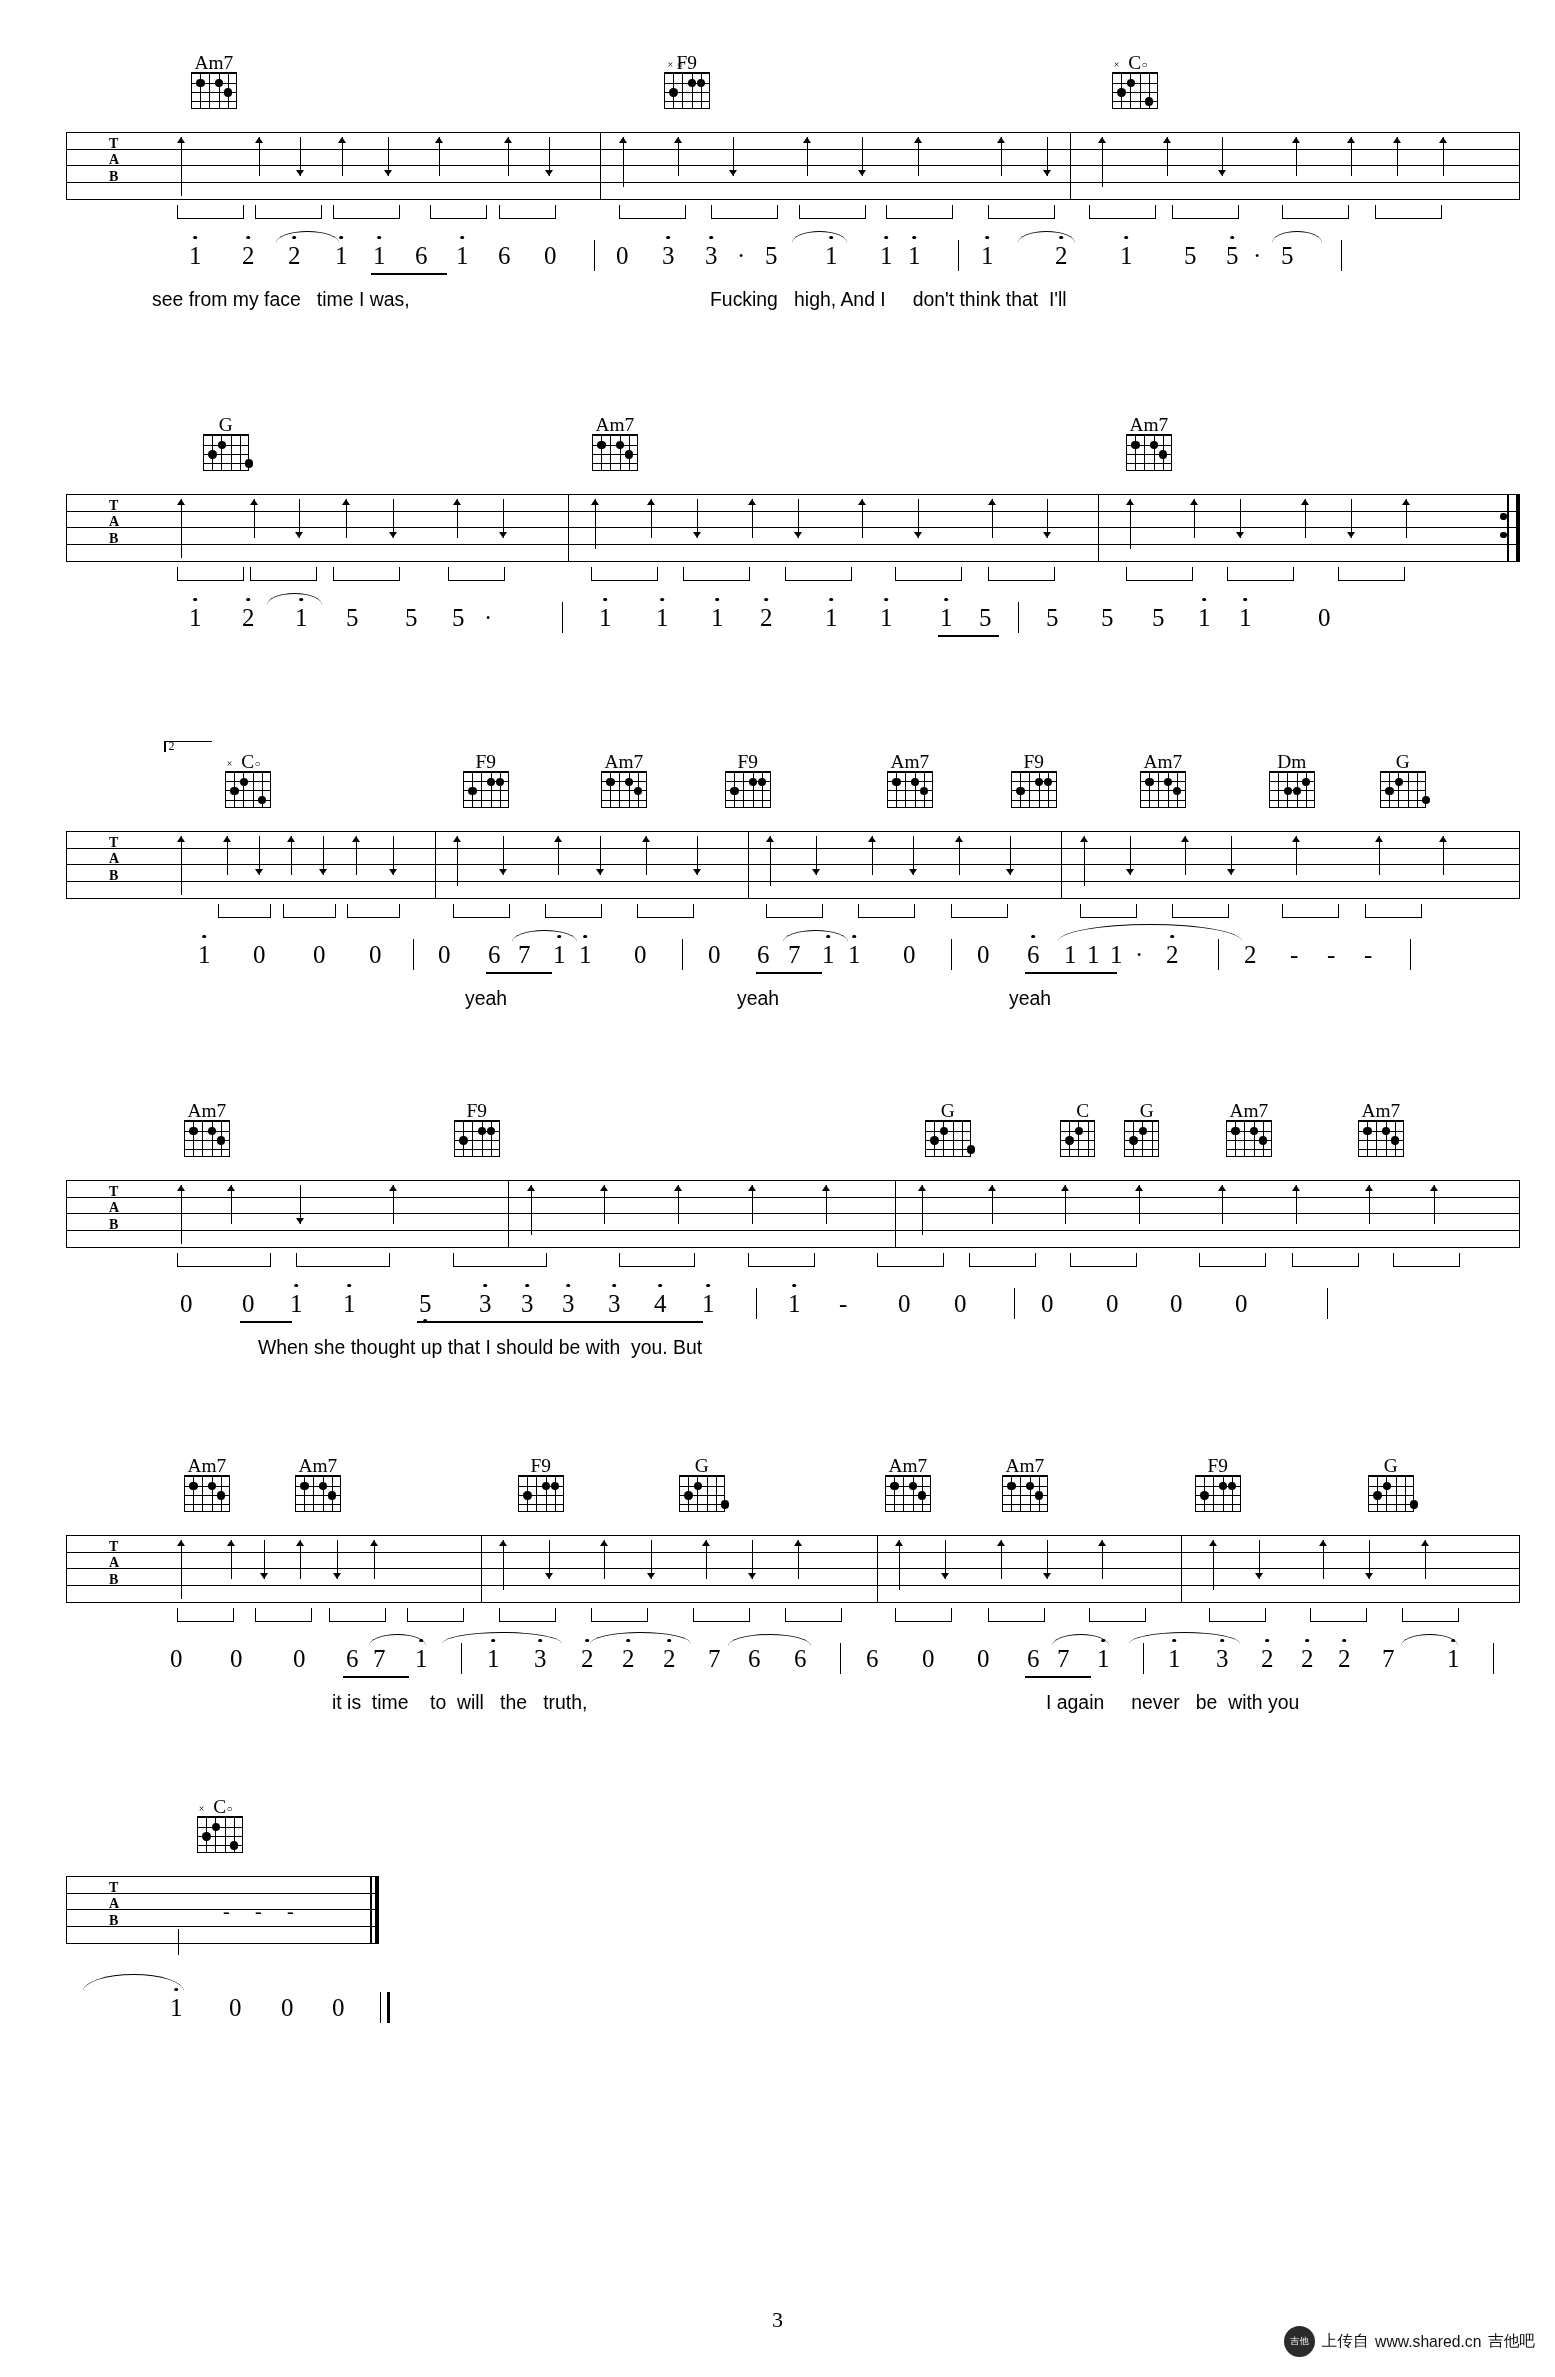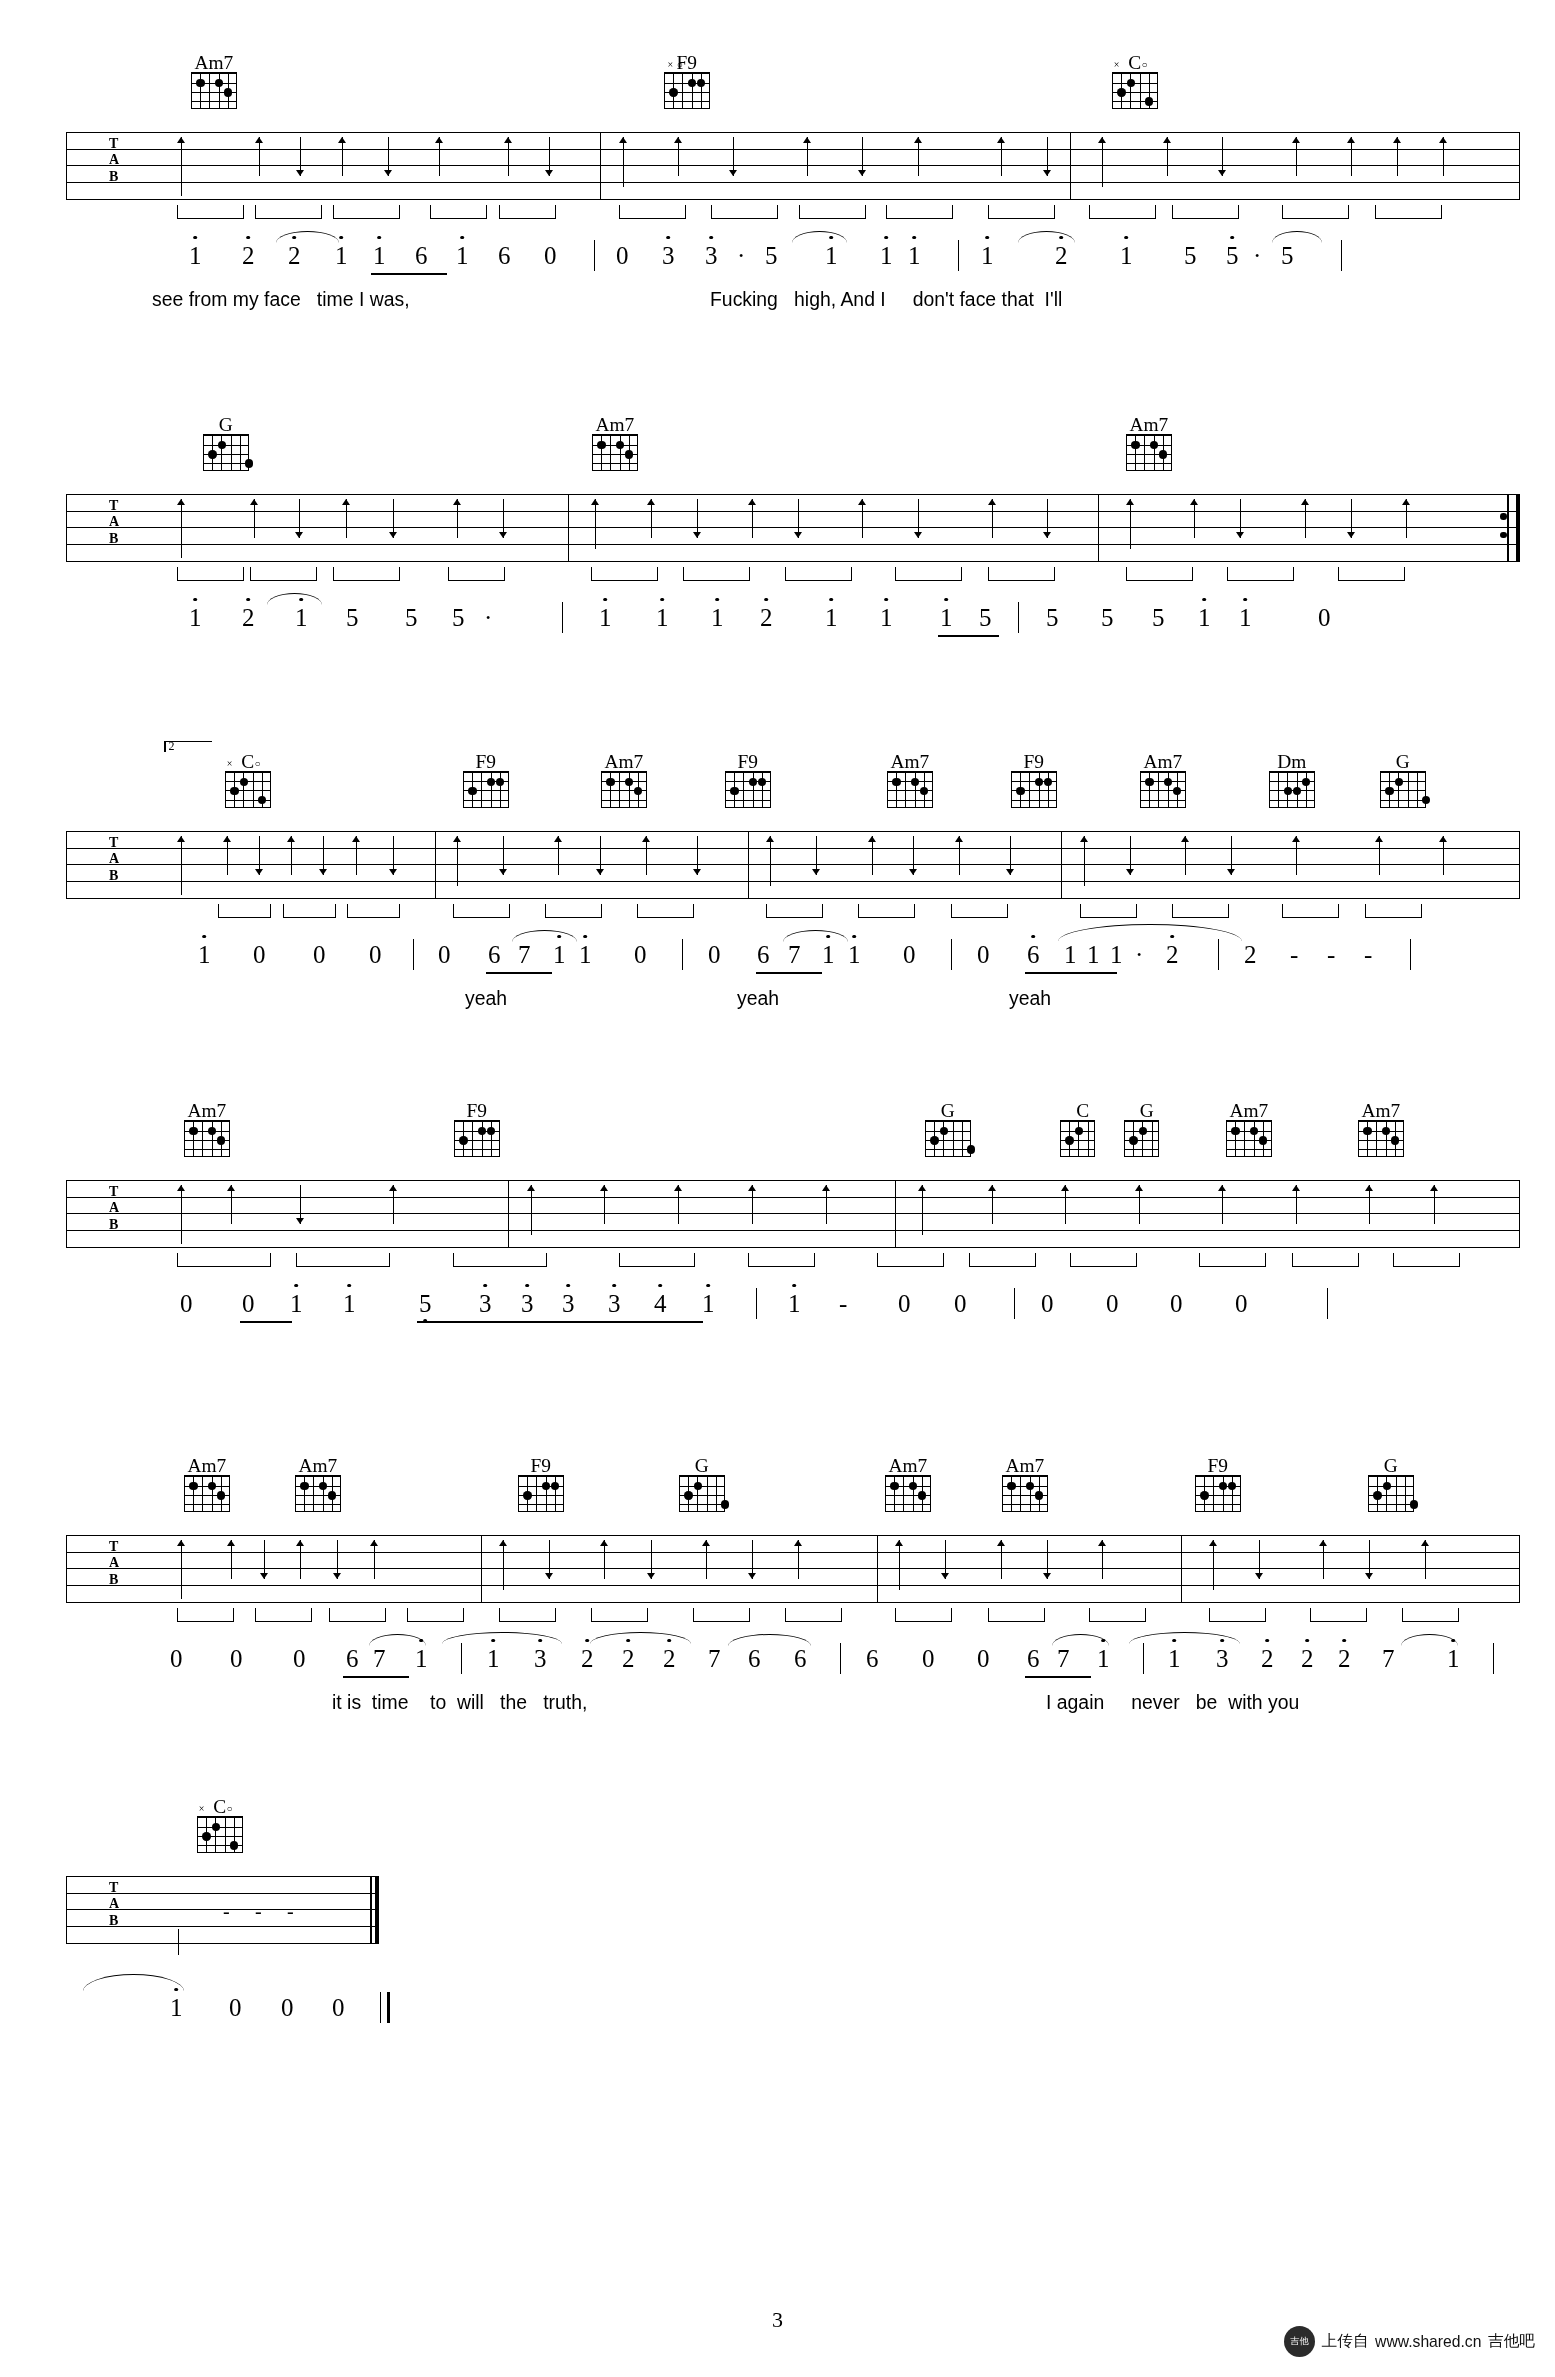--- a/index.html
+++ b/index.html
@@ -299,21 +299,21 @@
       <div class="nbar" style="left:1341px;top:-1.8px;height:31px;"></div>
       <div class="slur" style="left:276px;top:-11px;width:63px;"></div>
       <div class="slur" style="left:792px;top:-11px;width:55px;"></div>
       <div class="slur" style="left:1018px;top:-11px;width:57px;"></div>
       <div class="slur" style="left:1272px;top:-11px;width:50px;"></div>
       <div class="underb" style="left:371px;top:31px;width:76px;"></div>
     </div>
 
     <div class="lyricrow" style="margin-top:3.7px;">
       <div class="lyric" style="left:152px;">see from my face   time I was,</div>
-      <div class="lyric" style="left:710px;">Fucking   high, And I     don't face that  I'll</div>
+      <div class="lyric" style="left:710px;">Fucking   high, And I     don't think that  I'll</div>
     </div>
   </div>
 
   <div class="system" style="position:absolute;left:0;top:415px;width:1555px;">
     <div class="chordrow">
       <div class="chord" style="left:201px;">
         <div class="cname">G</div>
         <div class="grid">
           <div class="v" style="left:8.3px;"></div>
             <div class="v" style="left:17.5px;"></div>
@@ -1061,20 +1061,23 @@
       <div class="nbar" style="left:1014px;top:-1.8px;height:31px;"></div>
       <div class="num" style="left:1041px;">0</div>
       <div class="num" style="left:1106px;">0</div>
       <div class="num" style="left:1170px;">0</div>
       <div class="num" style="left:1235px;">0</div>
       <div class="nbar" style="left:1327px;top:-1.8px;height:31px;"></div>
       <div class="underb" style="left:240px;top:31px;width:52px;"></div>
       <div class="underb" style="left:417px;top:31px;width:286px;"></div>
     </div>
 
+    <div class="lyricrow" style="margin-top:3.7px;">
+      <div class="lyric" style="left:258px;">When she thought up that I should be with  you. But</div>
+    </div>
   </div>
 
   <div class="system" style="position:absolute;left:0;top:1456px;width:1555px;">
     <div class="chordrow">
       <div class="chord" style="left:182px;">
         <div class="cname">Am7</div>
         <div class="grid">
             <div class="v" style="left:8.3px;"></div>
             <div class="v" style="left:17.5px;"></div>
             <div class="v" style="left:27px;"></div>

